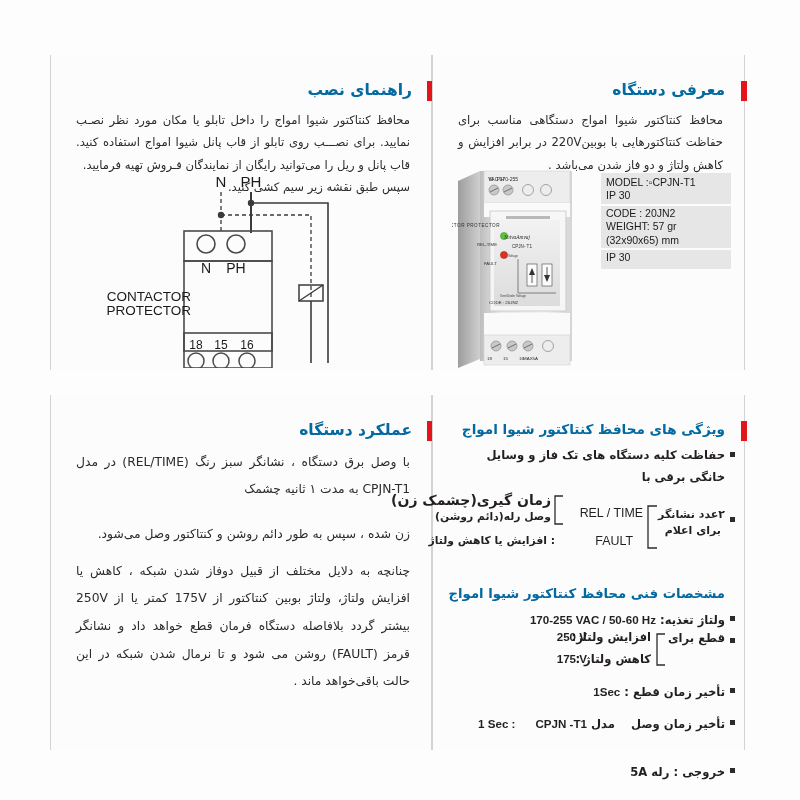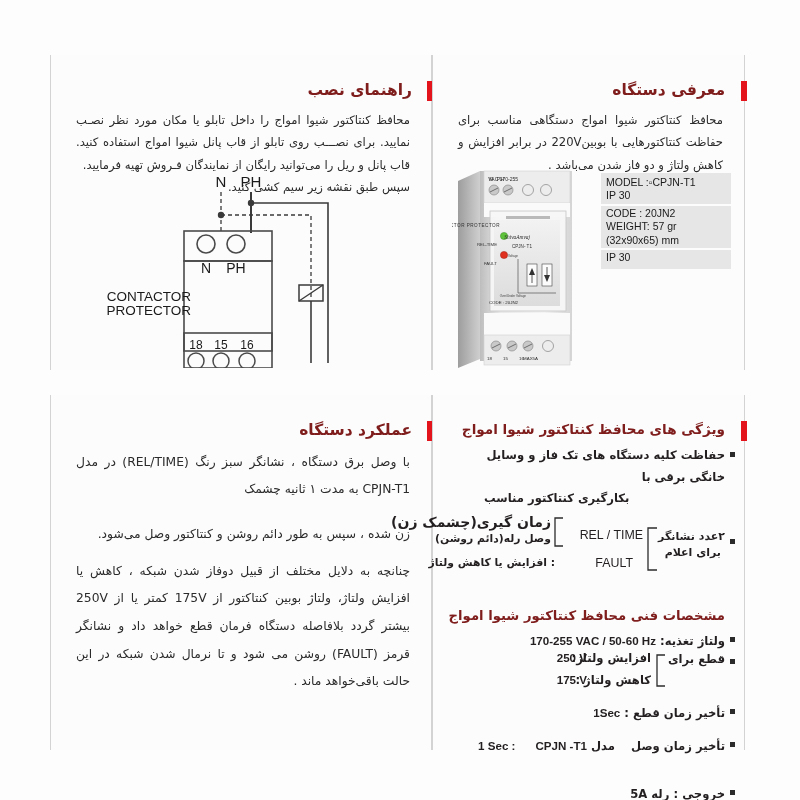--- a/index.html
+++ b/index.html
@@ -35,21 +35,21 @@
   #panel-intro     {left:432px; top:55px;  width:313px; height:315px;}
   #panel-operation {left:50px;  top:395px; width:382px; height:355px;}
   #panel-features  {left:432px; top:395px; width:313px; height:355px;}
 
   
   .sect-head{
     position:relative;
     text-align:right;
     font-weight:bold;
     font-size:15.5px;
-    color:#7f1d1d;
+    color:#0369a1;
     padding:0 20px 0 10px;
     letter-spacing:0;
     line-height:1.2;
   }
   .sect-head.top-pad{padding-top:26px;}
   .redmark{
     position:absolute;
     width:6px;height:20px;
     background:#e3141b;
     right:-1px;
@@ -333,21 +333,20 @@
 
     <div class="sect-head top-pad" style="font-size:13.6px;padding-left:12px;">
       <span class="redmark" style="top:26px;right:-2px;"></span>
       <span>ویژگی های محافظ کنتاکتور  شیوا امواج</span>
     </div>
 
     <ul class="blist">
       <li>
         <span class="bul"></span>
         <span>حفاظت کلیه دستگاه های تک فاز و وسایل خانگی برقی با</span>
-        <span class="sub-right">بکارگیری کنتاکتور مناسب</span>
       </li>
     </ul>
 
     <div class="ind-block">
       <span class="bul"></span>
       <span class="lbl" style="right:20px;top:18px;">۲عدد نشانگر</span>
       <span class="lbl" style="right:24px;top:34px;">برای اعلام</span>
 
       <svg style="position:absolute;right:86px;top:14px;" width="14" height="46" viewBox="0 0 14 46">
         <polyline points="12,2 3,2 3,44 12,44" fill="none" stroke="#2b2b2b" stroke-width="1.3"></polyline>

